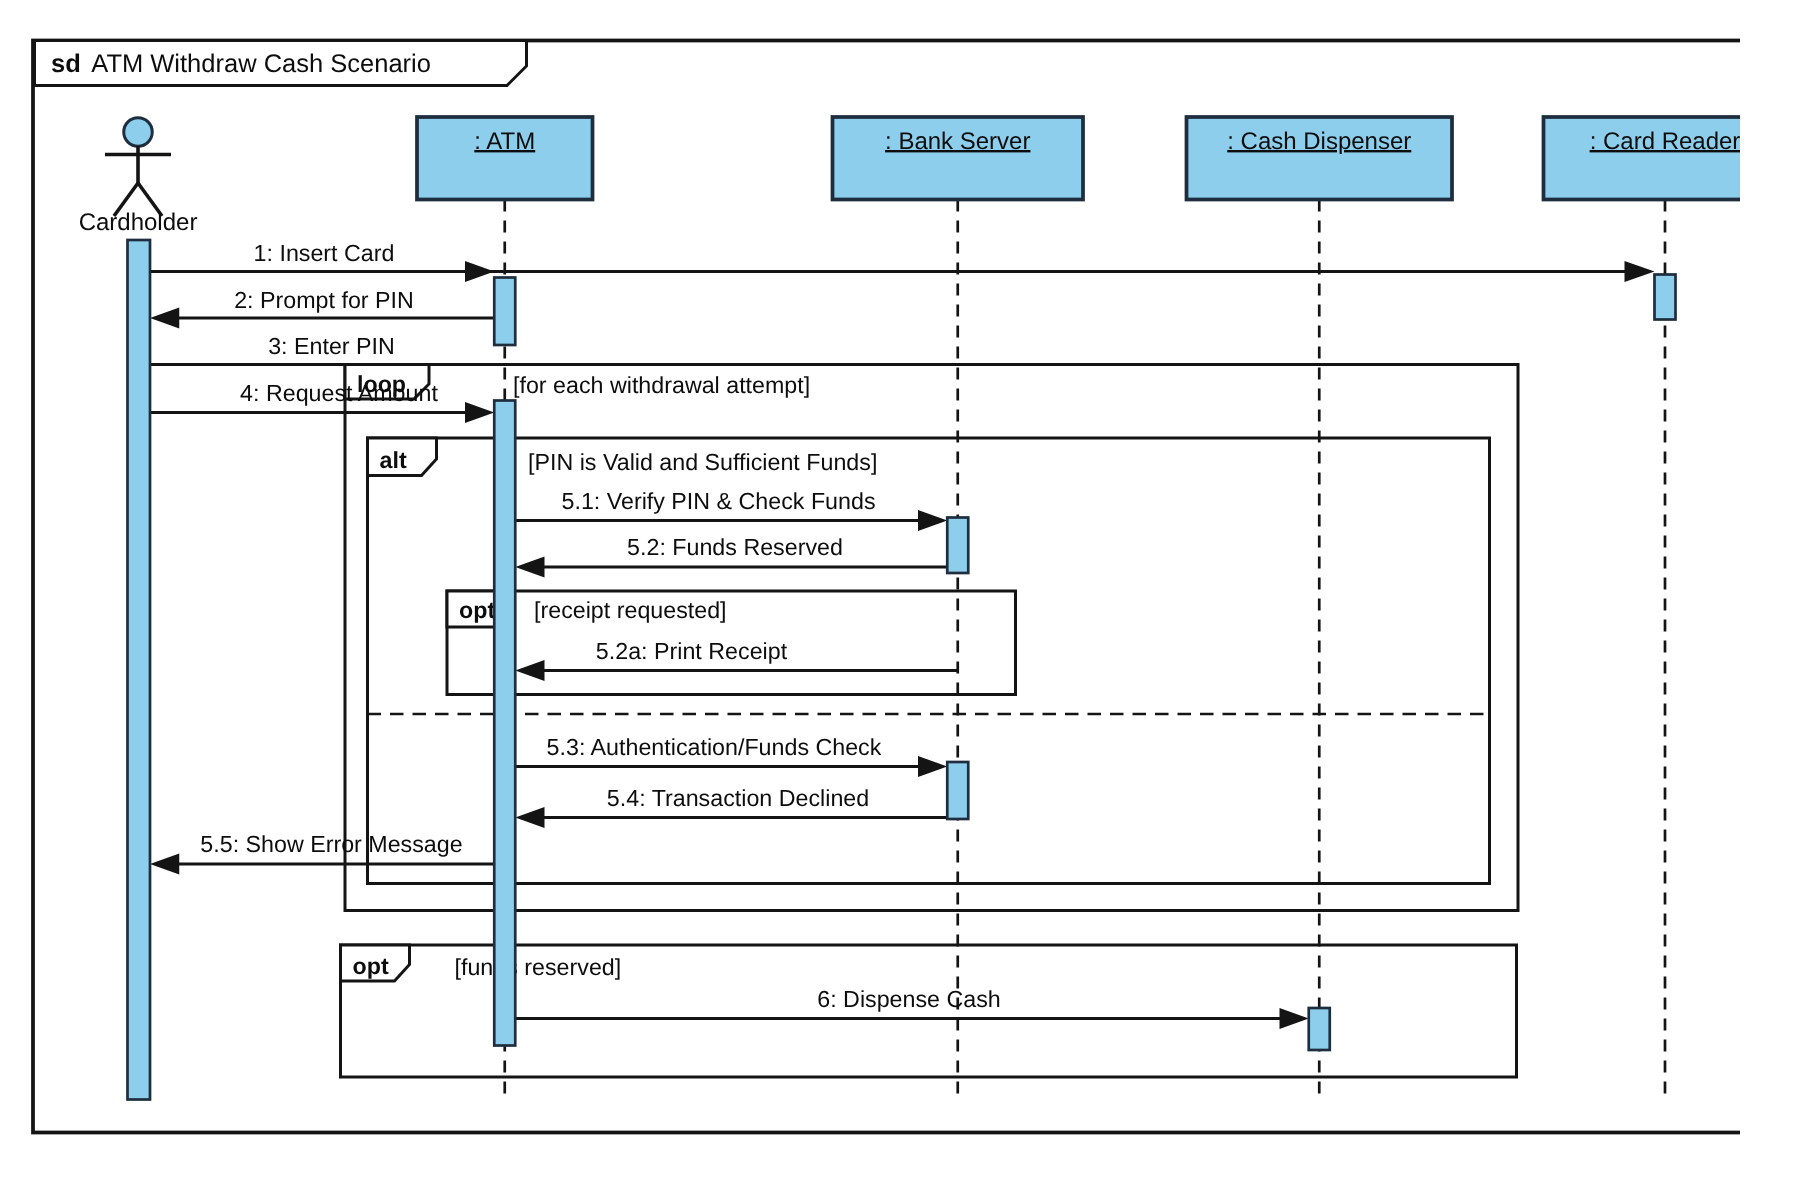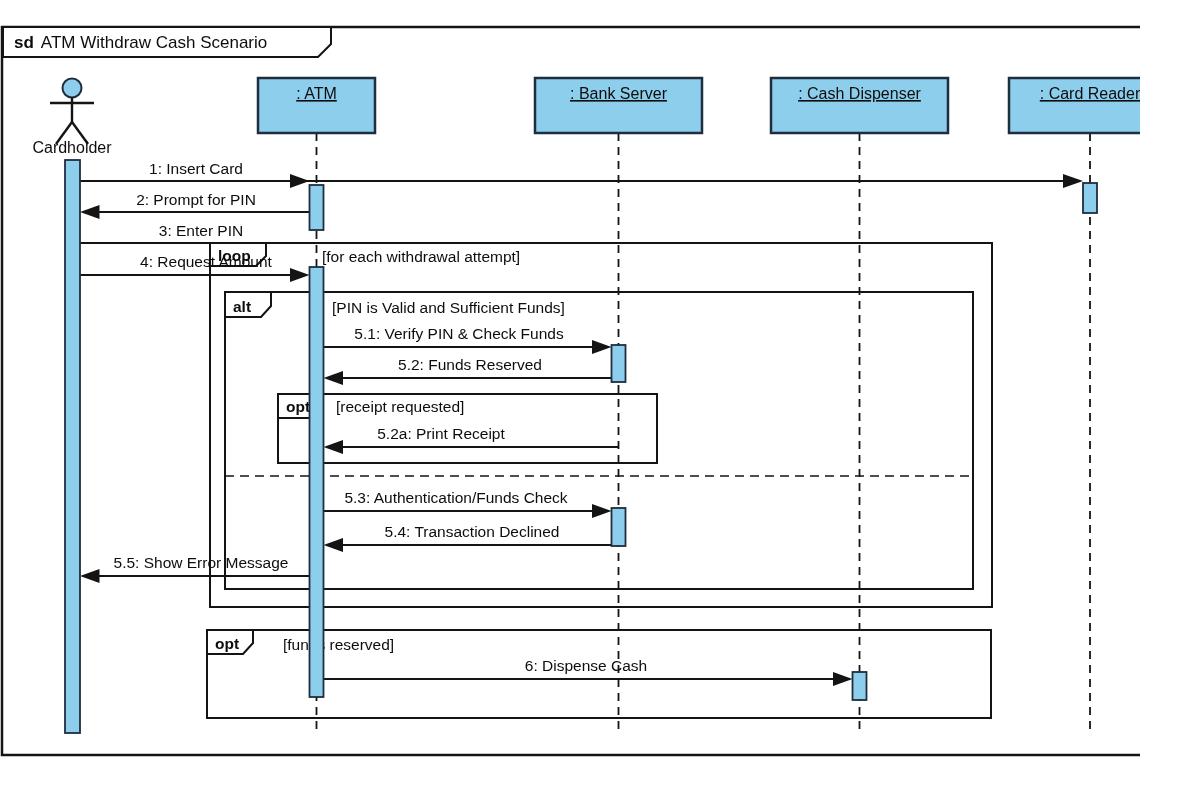--- a/index.html
+++ b/index.html
@@ -1,17 +1,17 @@
 <!DOCTYPE html>
 <html style="--element-fill: #8dceec; --border: #141414; --box-border: #1e2e3e;"><head>
 <meta charset="utf-8">
 <style>
   html,body{margin:0;padding:0;background:#fff;}
   .stage{position:relative;width:1140px;height:800px;background:#fff;overflow:hidden;
-         font-family:"Liberation Sans", sans-serif;}
+         font-family:"Liberation Sans", sans-serif;padding-left:20px;}
   svg{display:block;}
   
   .frame       {fill:none;stroke:var(--border);stroke-width:2.5;}
   .titletab    {fill:#fff;stroke:var(--border);stroke-width:2;}
   .head-box    {fill:var(--element-fill);stroke:var(--box-border);stroke-width:2.5;}
   .lifeline    {stroke:var(--border);stroke-width:1.8;stroke-dasharray:8 6;fill:none;}
   .activation  {fill:var(--element-fill);stroke:var(--box-border);stroke-width:1.8;}
   .frag-box    {fill:none;stroke:var(--border);stroke-width:2;}
   .frag-pent   {fill:#fff;stroke:var(--border);stroke-width:2;}
   .divider     {stroke:var(--border);stroke-width:1.6;stroke-dasharray:9 6;fill:none;}

